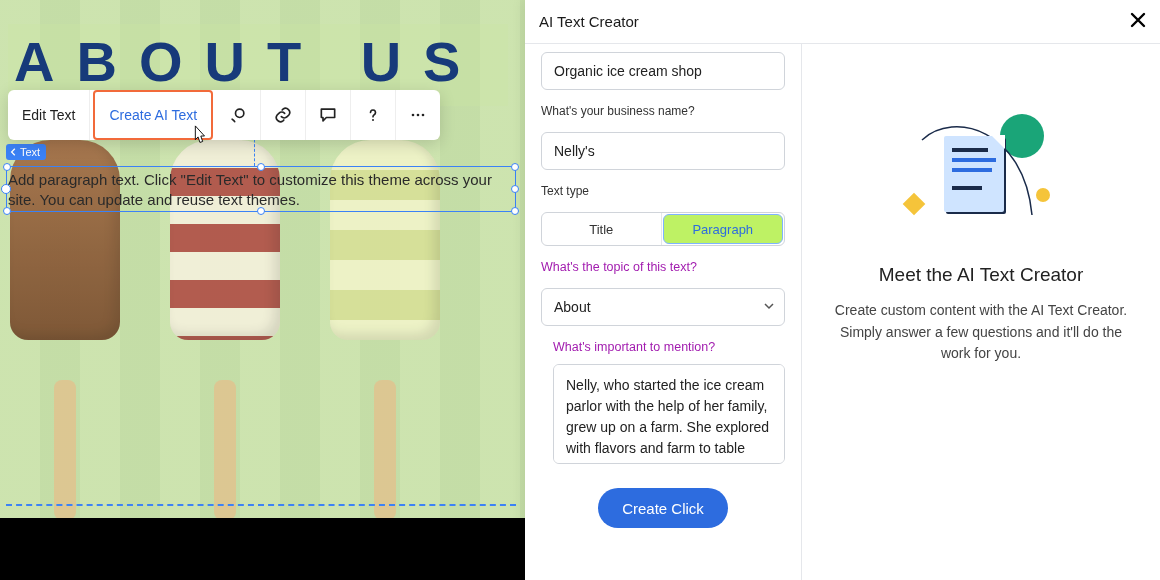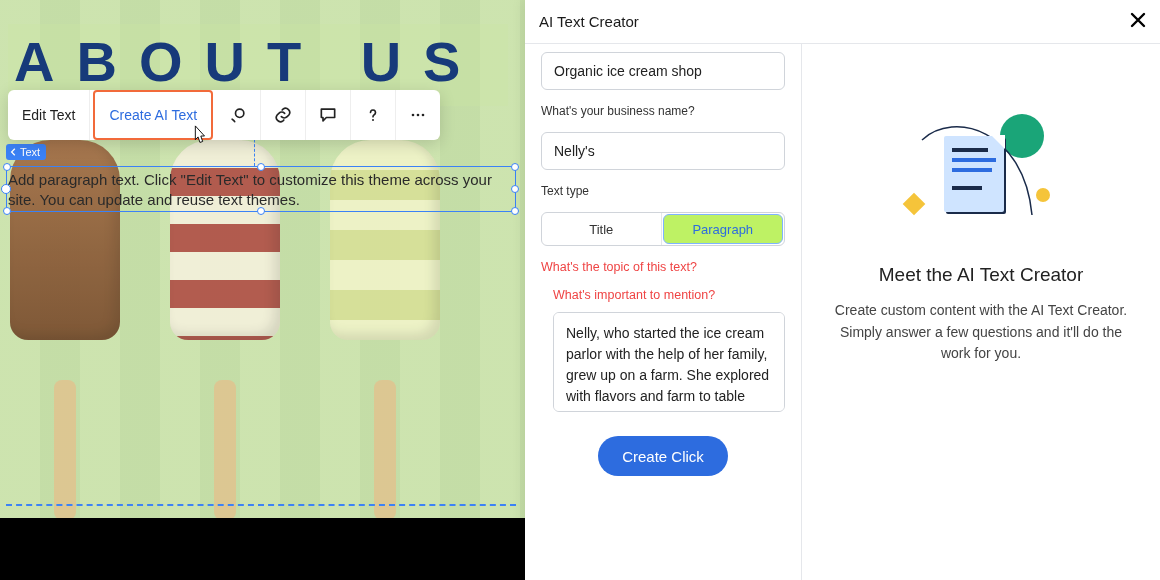--- a/index.html
+++ b/index.html
@@ -43,21 +43,21 @@
 .cursor{position:absolute;left:188px;top:124px;pointer-events:none}
 .cursor svg{width:22px;height:24px}
 
 .panel{position:absolute;left:525px;top:0;width:635px;height:580px;background:#fff;box-shadow:-2px 0 12px rgba(0,0,0,.08);display:flex;flex-direction:column}
 .panel-hd{height:44px;border-bottom:1px solid #e5e7eb;display:flex;align-items:center;justify-content:space-between;padding:0 14px}
 .panel-hd .title{font-size:15px;font-weight:400;color:#1a1a1a}
 .panel-hd .close{font-size:20px;font-weight:700;cursor:pointer}
 .panel-body{flex:1;display:flex;min-height:0}
 .form-col{width:277px;border-right:1px solid #e5e7eb;padding:8px 16px 16px 16px;display:flex;flex-direction:column;gap:14px;overflow:hidden}
 .field-label{font-size:12px;color:#333}
-.field-label.sm{font-size:12.5px;color:#ef4444}
+.field-label.sm{font-size:12.5px;color:#a21caf}
 .input{width:100%;height:38px;border:1px solid #d0d4da;border-radius:6px;padding:0 12px;font-size:14px;color:#222;outline:none;background:#fff}
 .textarea{width:100%;height:100px;border:1px solid #d0d4da;border-radius:6px;padding:10px 12px;font-size:14px;color:#222;line-height:1.5;resize:none;outline:none;background:#fff}
 .select{position:relative}
 .select .chev{position:absolute;right:10px;top:50%;transform:translateY(-50%)}
 .seggrp{display:flex;border:1px solid #d0d4da;border-radius:6px;overflow:hidden;height:34px}
 .seg{flex:1;display:flex;align-items:center;justify-content:center;font-size:13px;color:#333;cursor:pointer}
 .seg.active{background:#bef264;border:1px solid #7fb3ff;color:#2d6cdf;border-radius:6px;margin:1px}
 .seg:not(.active){border-right:1px solid #e5e7eb}
 .create-btn{align-self:center;margin-top:10px;background:#2d6cdf;color:#fff;border:none;border-radius:20px;height:40px;padding:0 24px;font-size:15px;cursor:pointer}
 .sub-indent{padding-left:12px;display:flex;flex-direction:column;gap:10px}
@@ -189,20 +189,28 @@
         <div class="field-label">What's your business name?</div>
         <input class="input" value="Nelly's" style="">
 
         <div class="field-label">Text type</div>
         <div class="seggrp">
           <div class="seg">Title</div>
           <div class="seg active">Paragraph</div>
         </div>
 
         <div class="field-label sm">What's the topic of this text?</div>
+        <div class="select">
+          <input class="input" readonly="" value="About" style="">
+          <span class="chev">
+            <svg width="12" height="12" viewBox="0 0 12 12">
+                <path d="M2 4l4 4 4-4" fill="none" stroke="#555" stroke-width="1.5"></path>
+              </svg>
+          </span>
+        </div>
 
         <div class="sub-indent">
           <div class="field-label sm">What's important to mention?</div>
           <textarea class="textarea" style="">Nelly, who started the ice cream parlor with the help of her family, grew up on a farm. She explored with flavors and farm to table</textarea>
         </div>
 
         <button class="create-btn">Create Click</button>
       </div>
 
       <div class="info-col">

